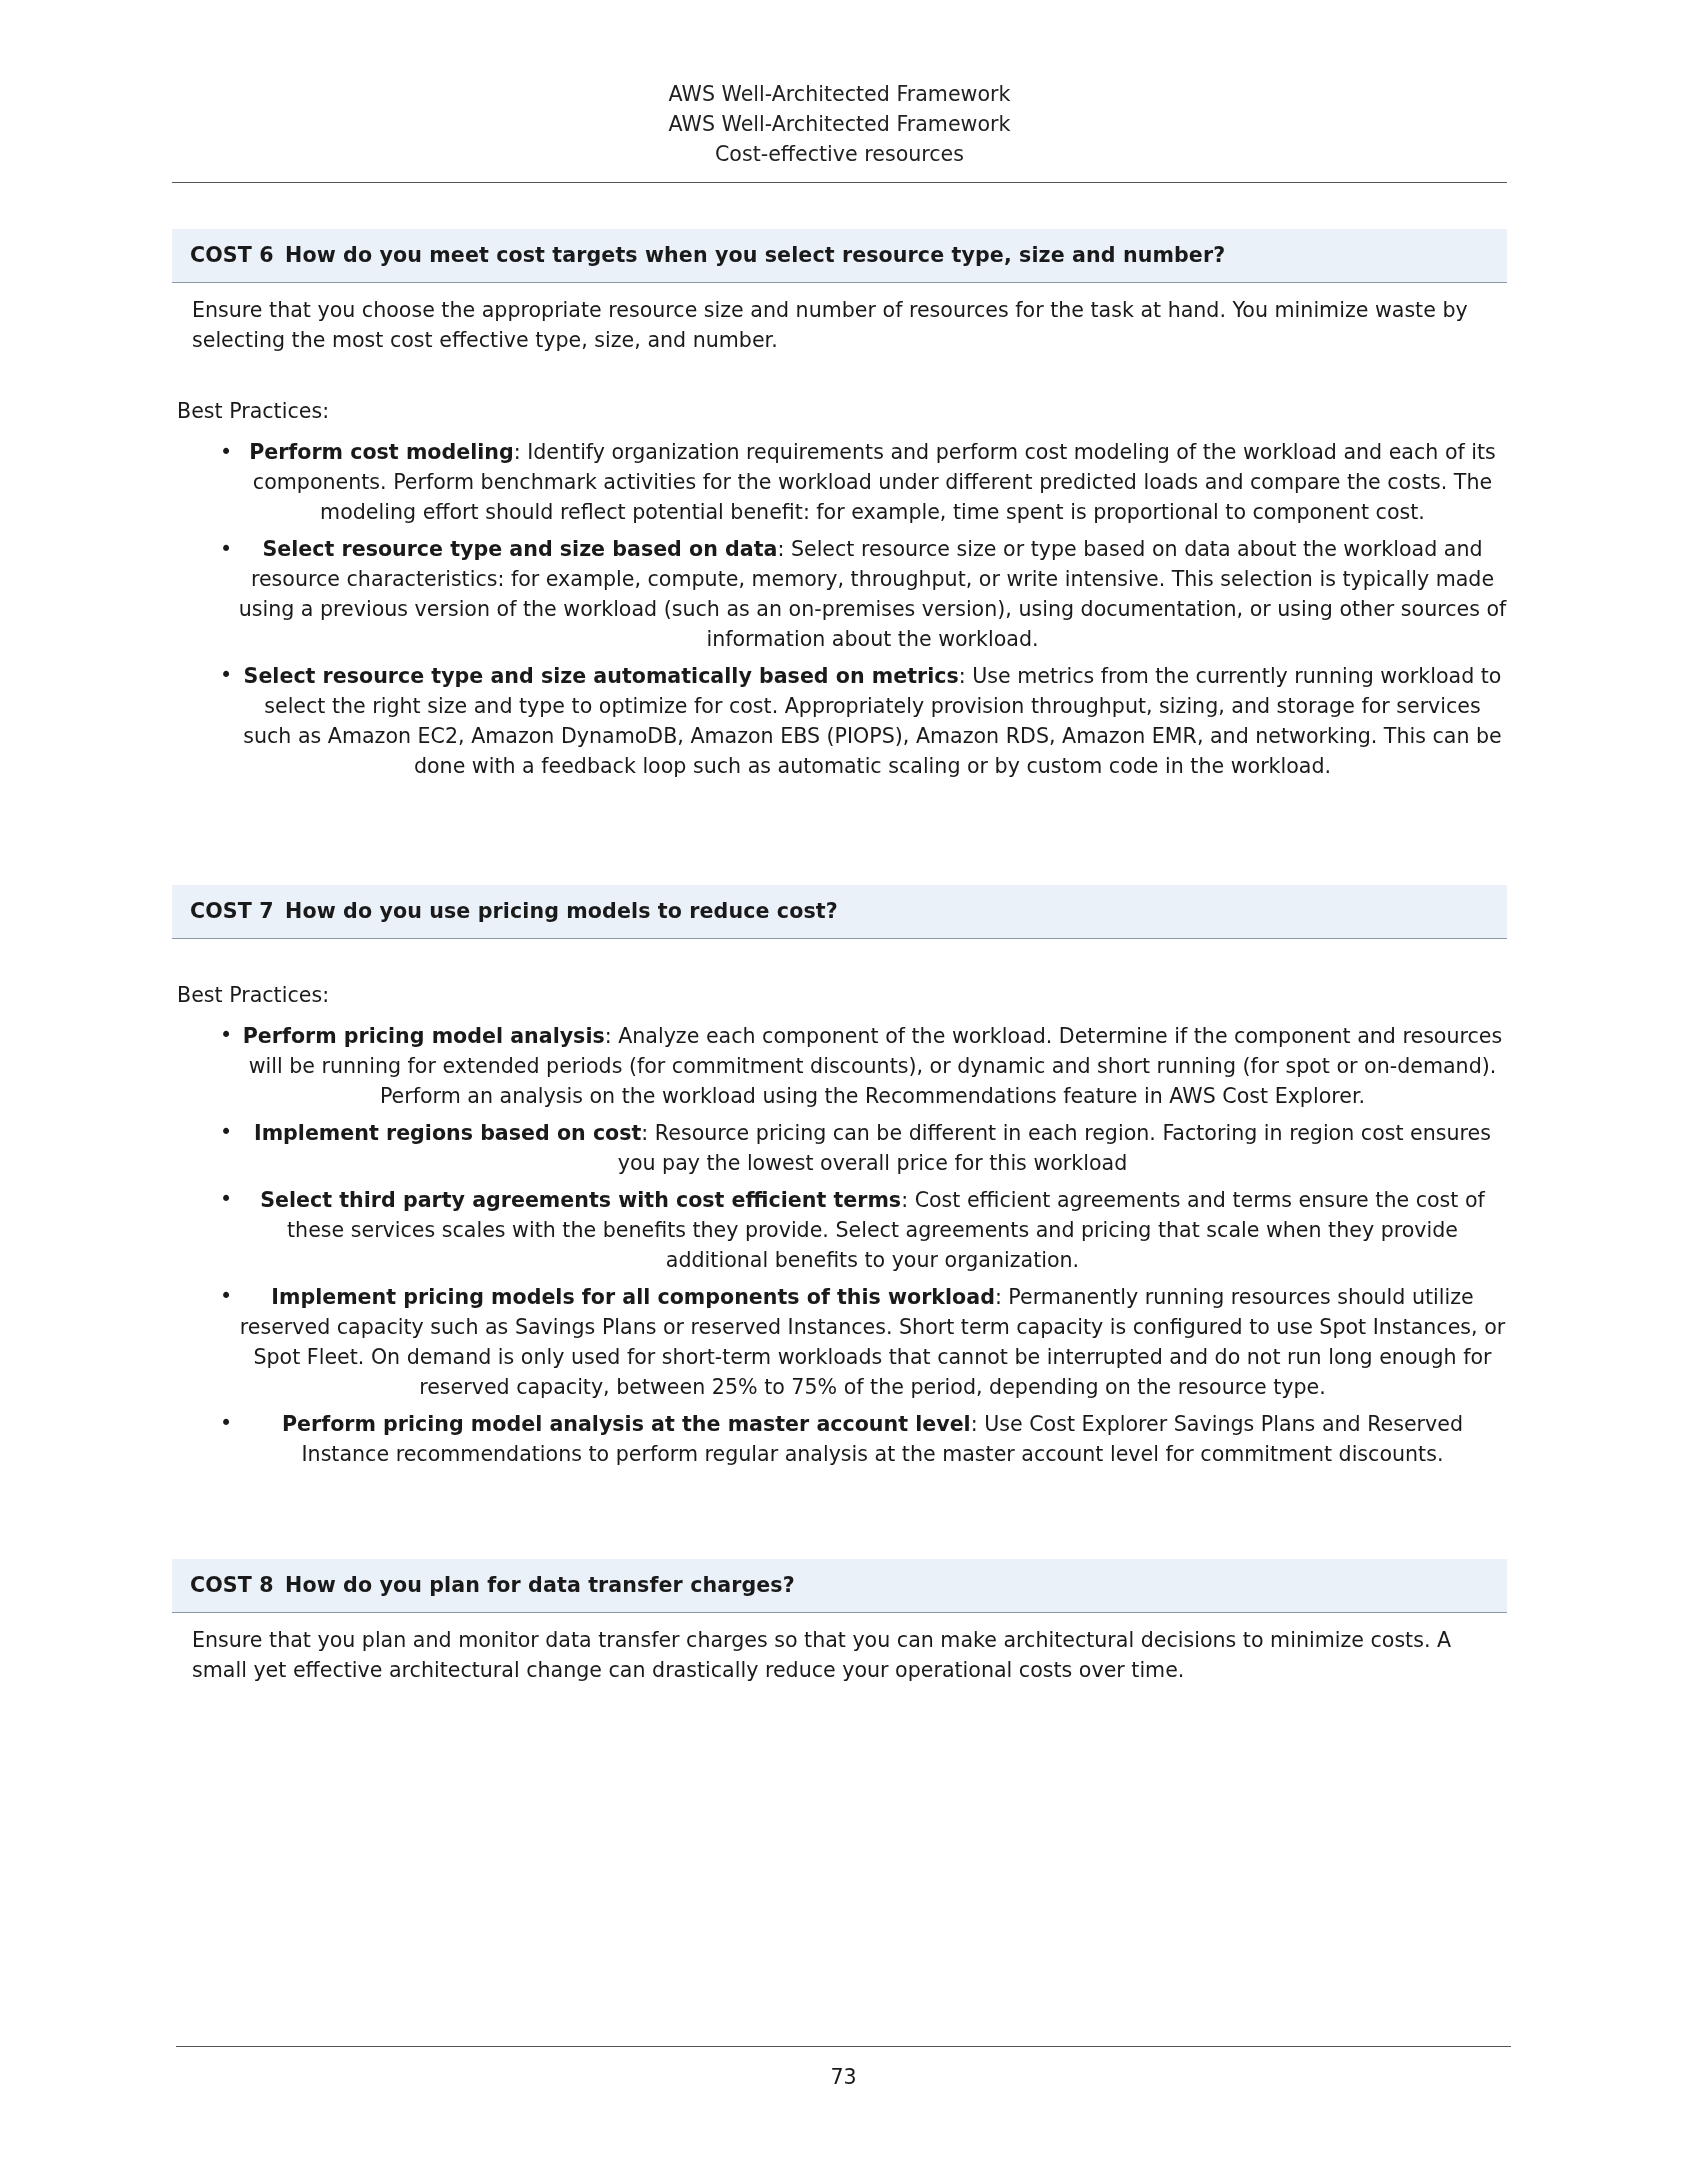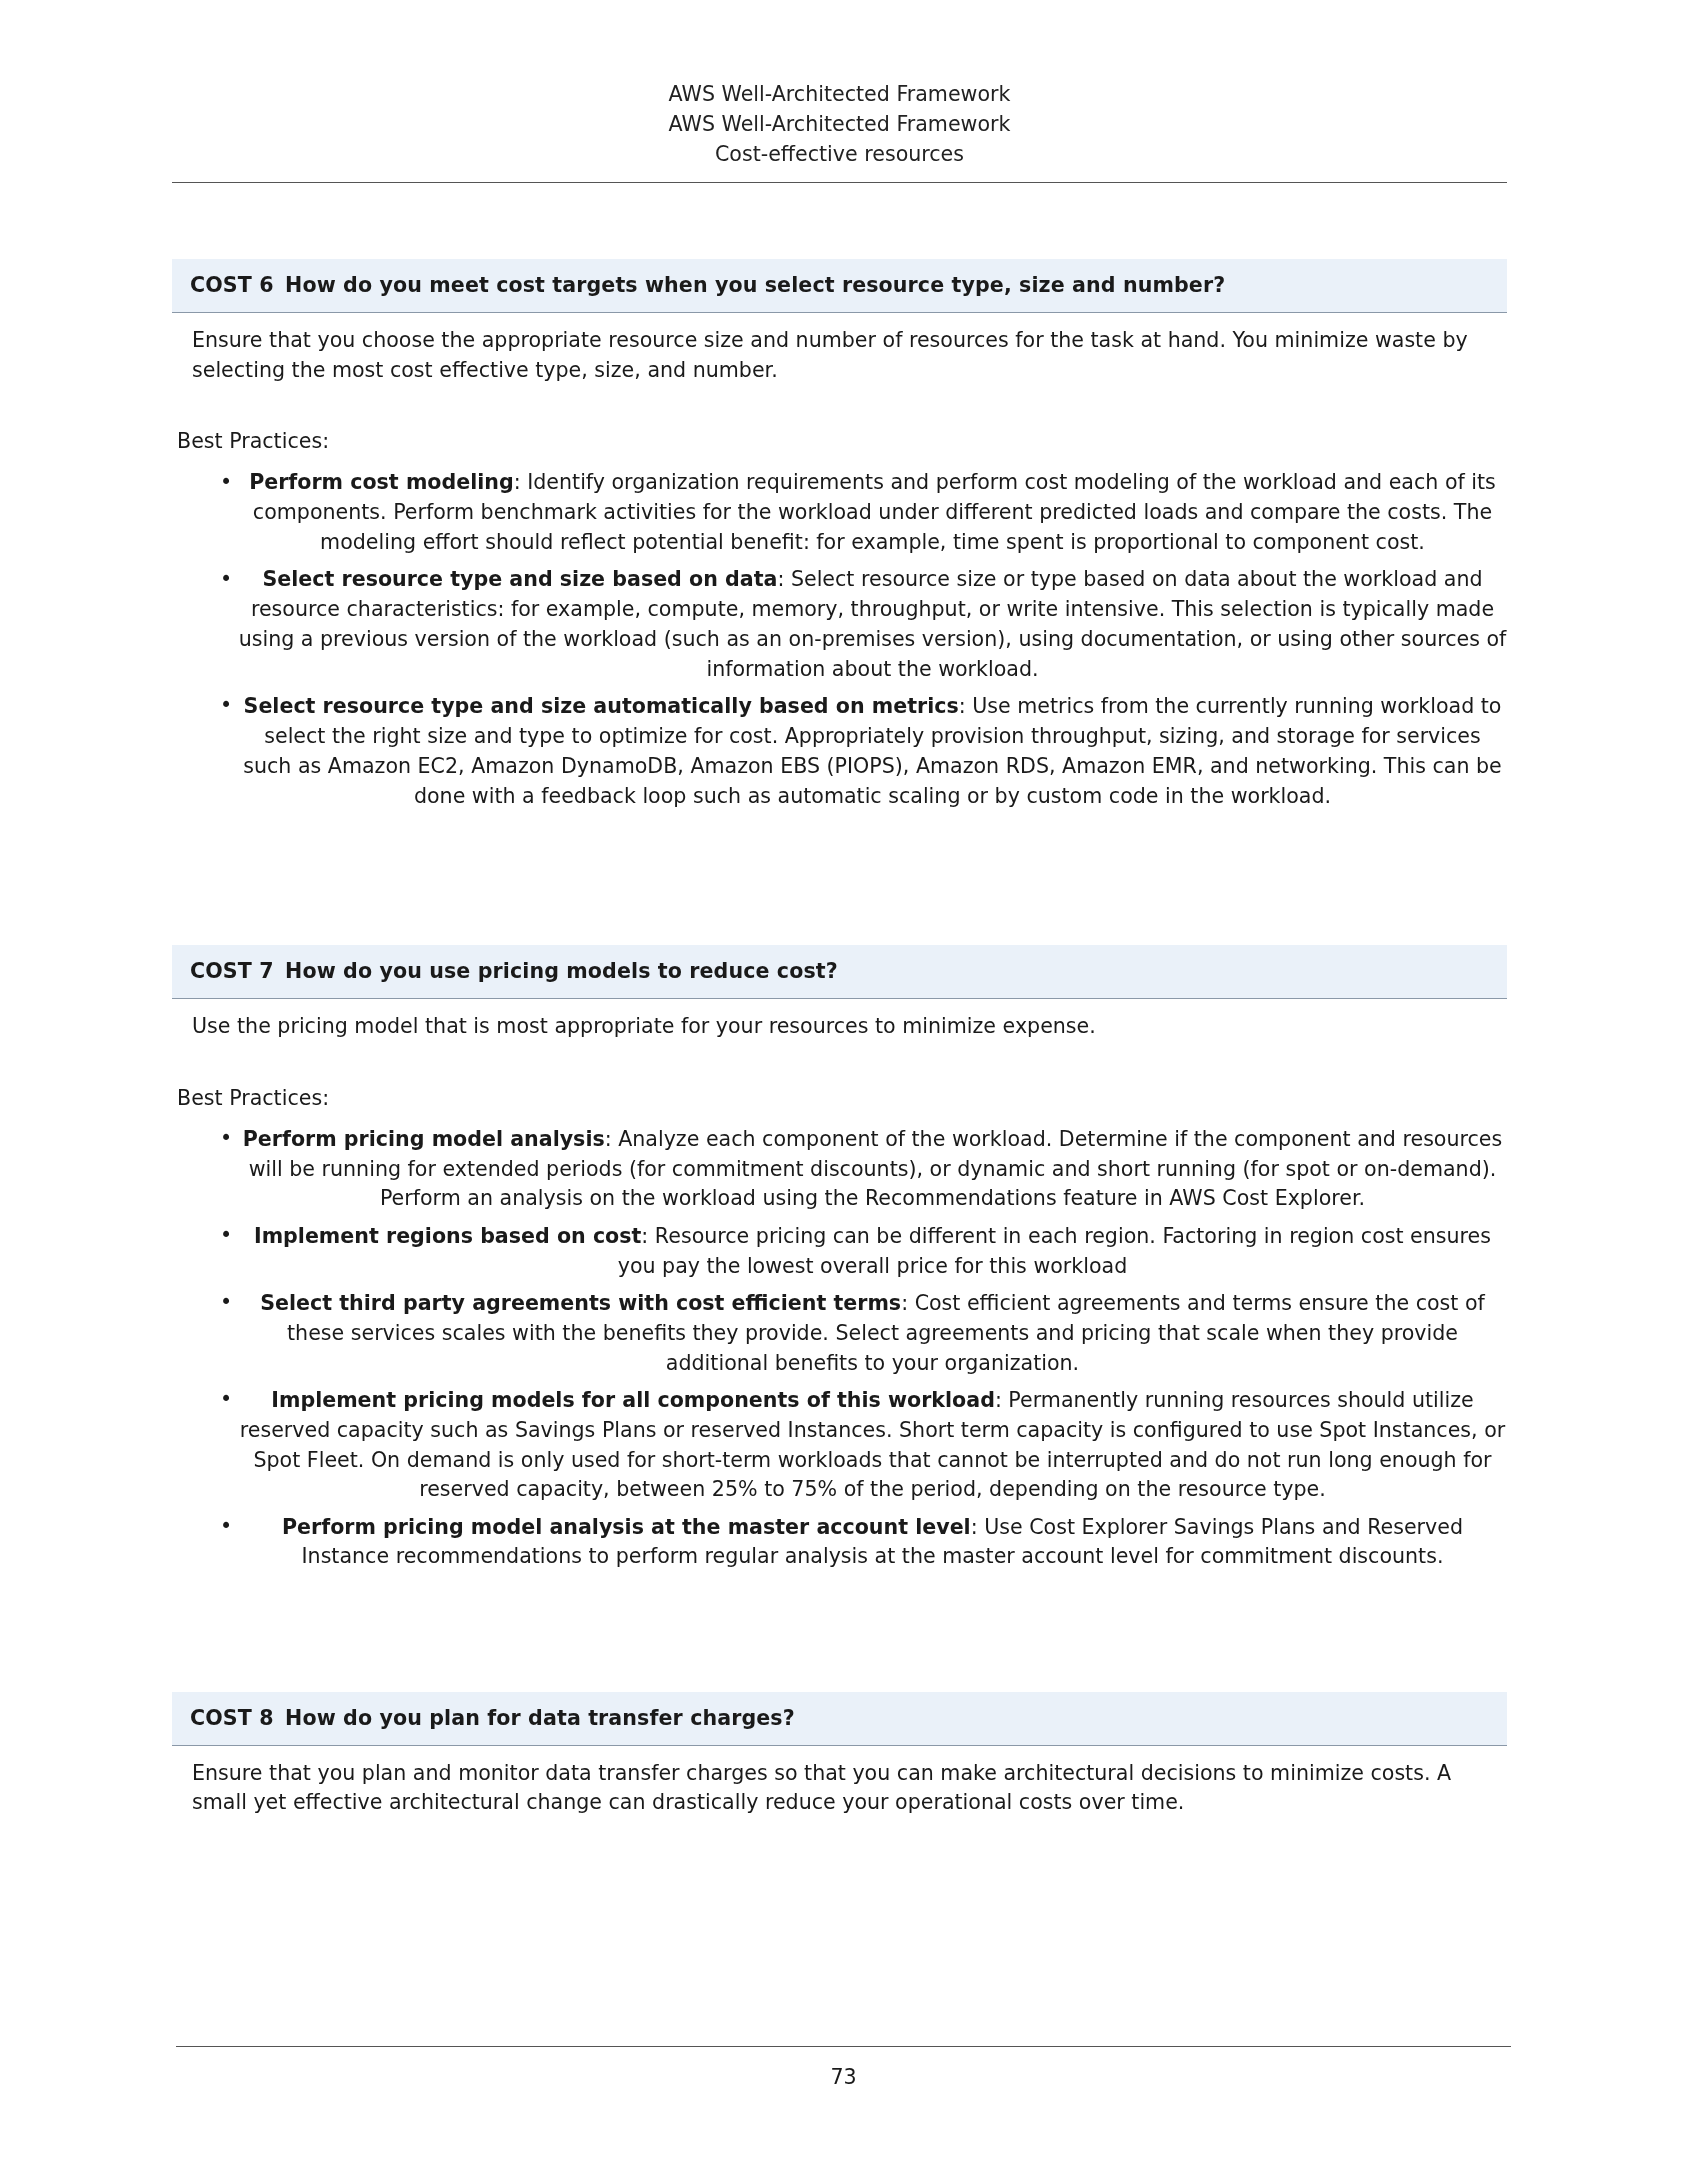--- a/index.html
+++ b/index.html
@@ -34,21 +34,21 @@
     width: 1335px;
     border-bottom: 1.2px solid #555;
   }
   
   .content {
     width: 1335px;
     margin: 0 auto;
     box-sizing: border-box;
     padding-top: 46px;
   }
-  .question-block { margin-bottom: 0; margin-top: 30px; }
+  .question-block { margin-bottom: 0; }
   .q-banner {
     background: #eaf1f9;
     border-bottom: 1px solid #8a98a8;
     padding: 14px 18px 15px 18px;
     box-sizing: border-box;
     font-size: 20.6px;
     font-weight: 700;
     color: #1a1a1a;
     letter-spacing: 0.1px;
   }
@@ -142,21 +142,20 @@
         </li>
       </ul>
     </div>
 
     <div class="gap-lg"></div>
 
     <div class="question-block">
       <div class="q-banner">
         <span class="q-id">COST 7</span><span>How do you use pricing models to reduce cost?</span>
       </div>
-      <div class="q-intro">Use the pricing model that is most appropriate for your resources to minimize expense.</div>
       <div class="best-practices-label">Best Practices:</div>
       <ul class="bp-list">
         <li>
           <span class="bp-title">Perform pricing model analysis</span><span>: Analyze each component of the workload. Determine if the component and resources will be running for extended periods (for commitment discounts), or dynamic and short running (for spot or on-demand). Perform an analysis on the workload using the Recommendations feature in AWS Cost Explorer.</span>
         </li>
         <li>
           <span class="bp-title">Implement regions based on cost</span><span>: Resource pricing can be different in each region. Factoring in region cost ensures you pay the lowest overall price for this workload</span>
         </li>
         <li>
           <span class="bp-title">Select third party agreements with cost efficient terms</span><span>: Cost efficient agreements and terms ensure the cost of these services scales with the benefits they provide. Select agreements and pricing that scale when they provide additional benefits to your organization.</span>

